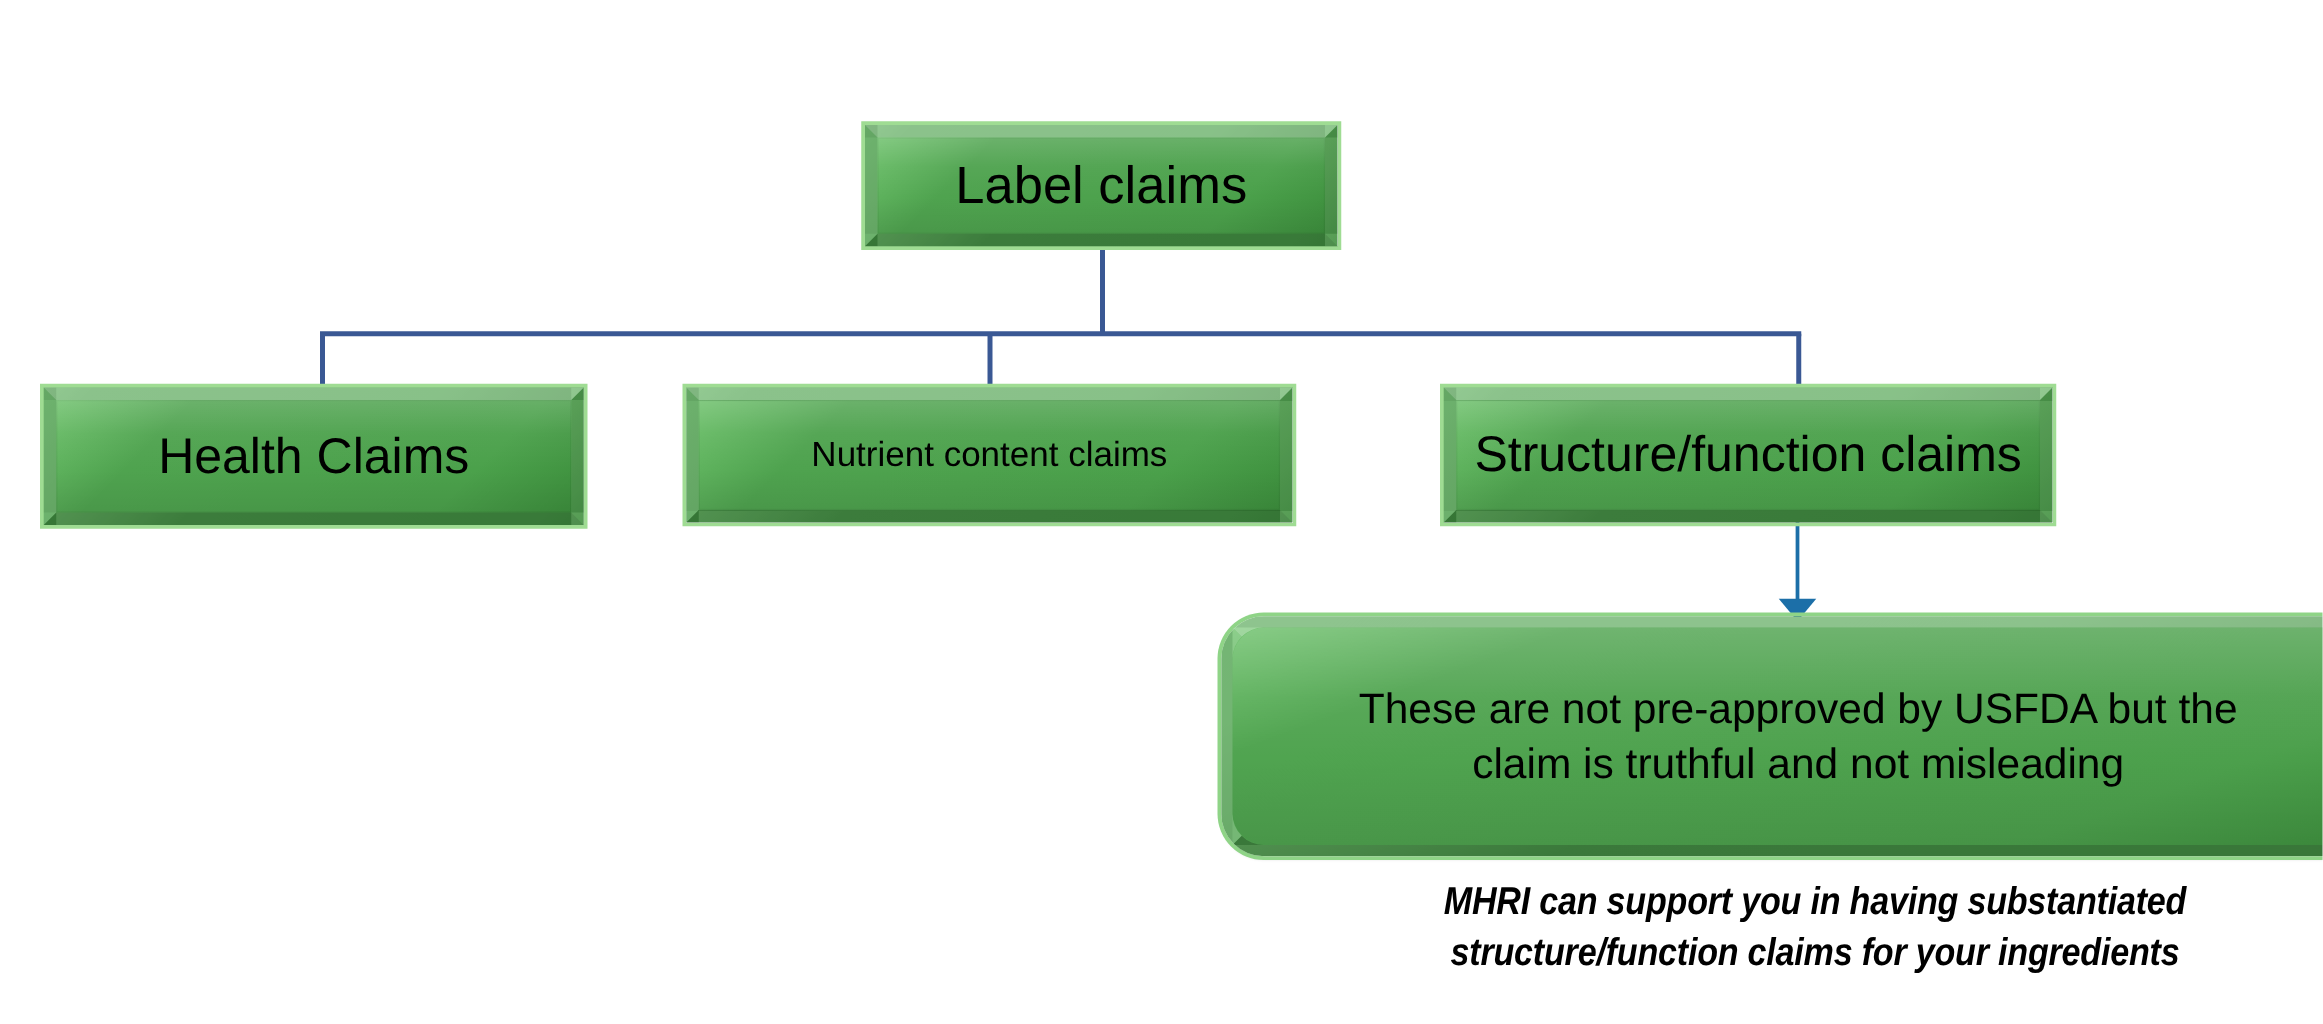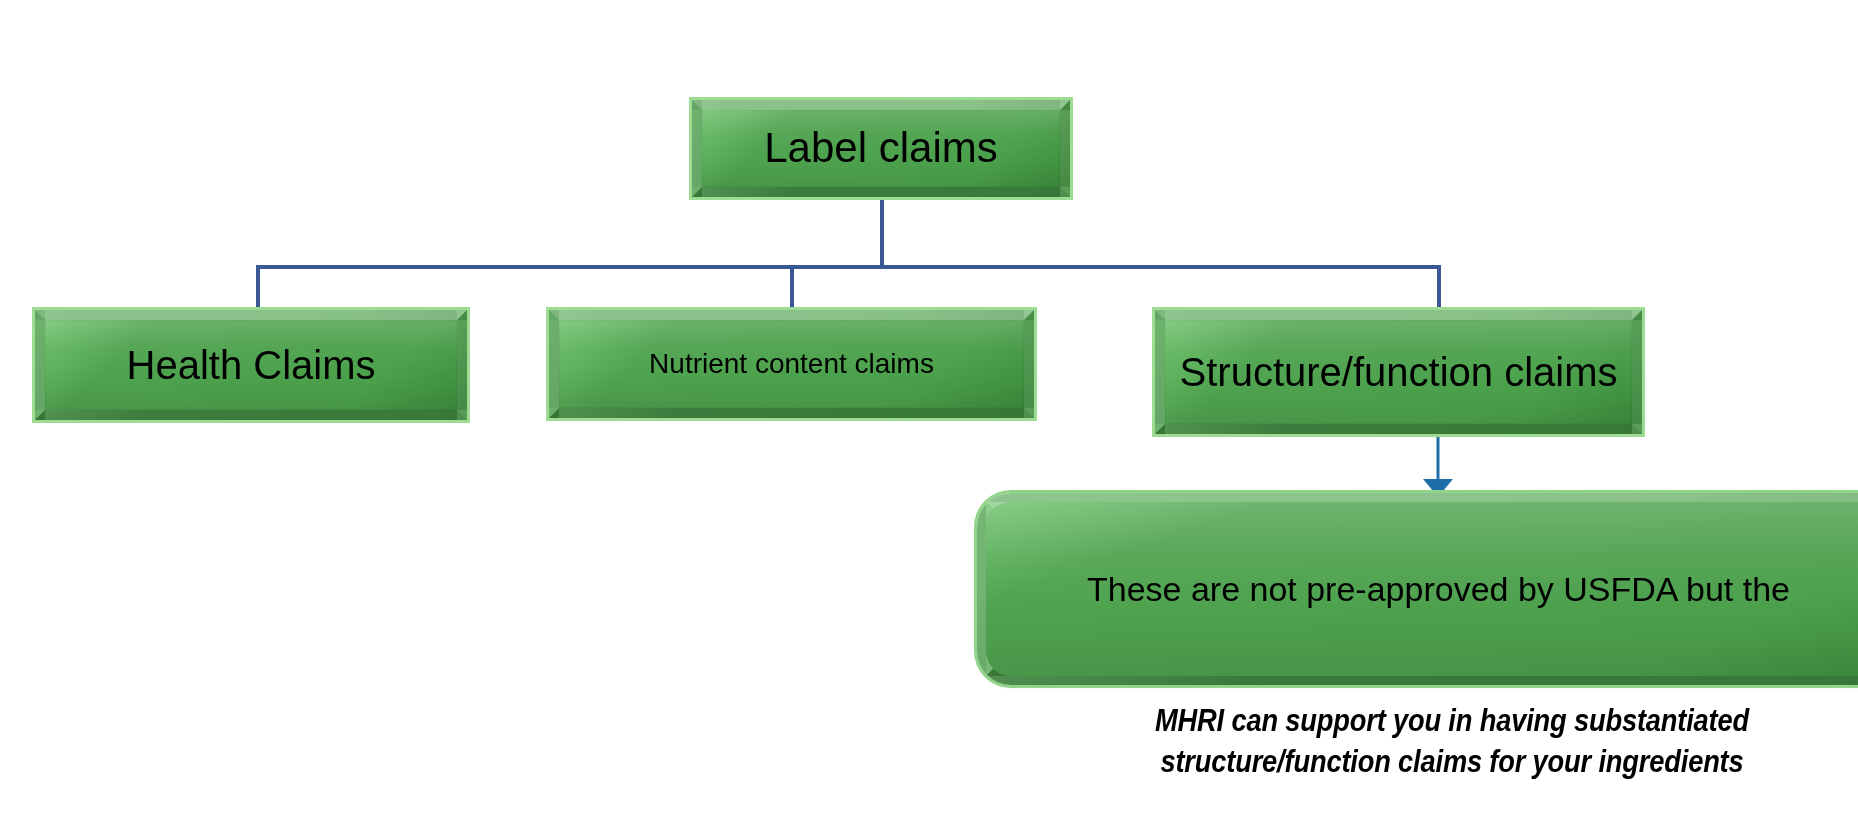--- a/index.html
+++ b/index.html
@@ -45,21 +45,21 @@
         rgba(0,0,0,0.00) 62%,
         rgba(0,0,0,0.07) 100%);
     pointer-events:none;
   }
   .node .txt{position:relative;z-index:2;display:block;width:100%;padding:0 6px;box-sizing:border-box;}
 
   
   #node-root{left:645px;top:100px;width:378px;height:97px;font-size:42px;}
   #node-health{left:-12px;top:310px;width:432px;height:110px;font-size:40px;}
   #node-nutrient{left:502px;top:310px;width:485px;height:108px;font-size:28px;}
-  #node-structure{left:1108px;top:310px;width:487px;height:124px;font-size:40px;justify-content:center;}
+  #node-structure{left:1108px;top:310px;width:487px;height:108px;font-size:40px;justify-content:center;}
 
   
   #node-callout{
     left:930px;top:493px;width:923px;height:192px;
     border-radius:34px;
     font-size:34px;line-height:1.30;
     z-index:3;
     display:flex;align-items:center;justify-content:center;
     position:absolute;box-sizing:border-box;color:#000;
     text-align:center;
@@ -131,20 +131,21 @@
     <span class="txt">Nutrient content claims</span>
   </div>
 
   <div class="node bevel" id="node-structure">
     <span class="txt">Structure/function claims</span>
   </div>
 
   <div id="node-callout">
     <span class="txt">
       <span style="display: block; white-space: nowrap;">These are not pre-approved by USFDA but the</span>
+      <span style="display: block; white-space: nowrap;">claim is truthful and not misleading</span>
     </span>
   </div>
 
   <div id="note">
     <span class="nline">MHRI can support you in having substantiated</span>
     <span class="nline">structure/function claims for your ingredients</span>
   </div>
 
 </div>
 

